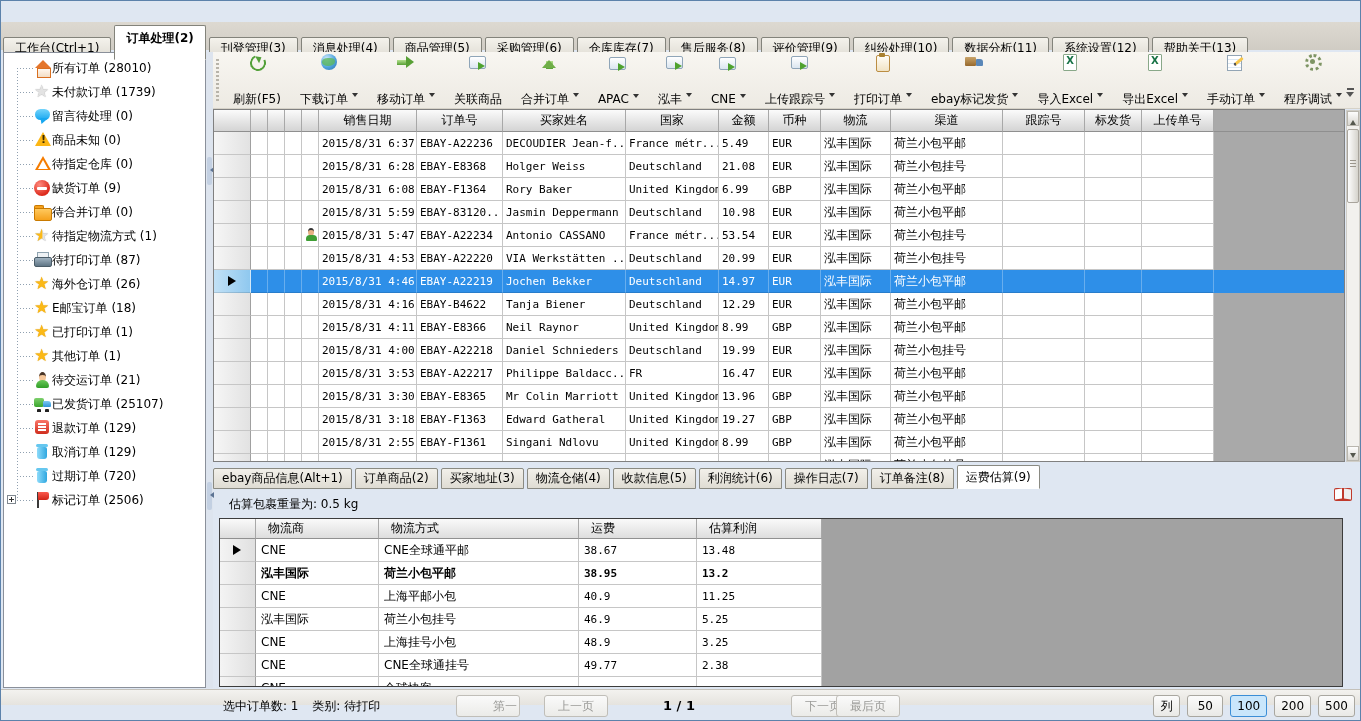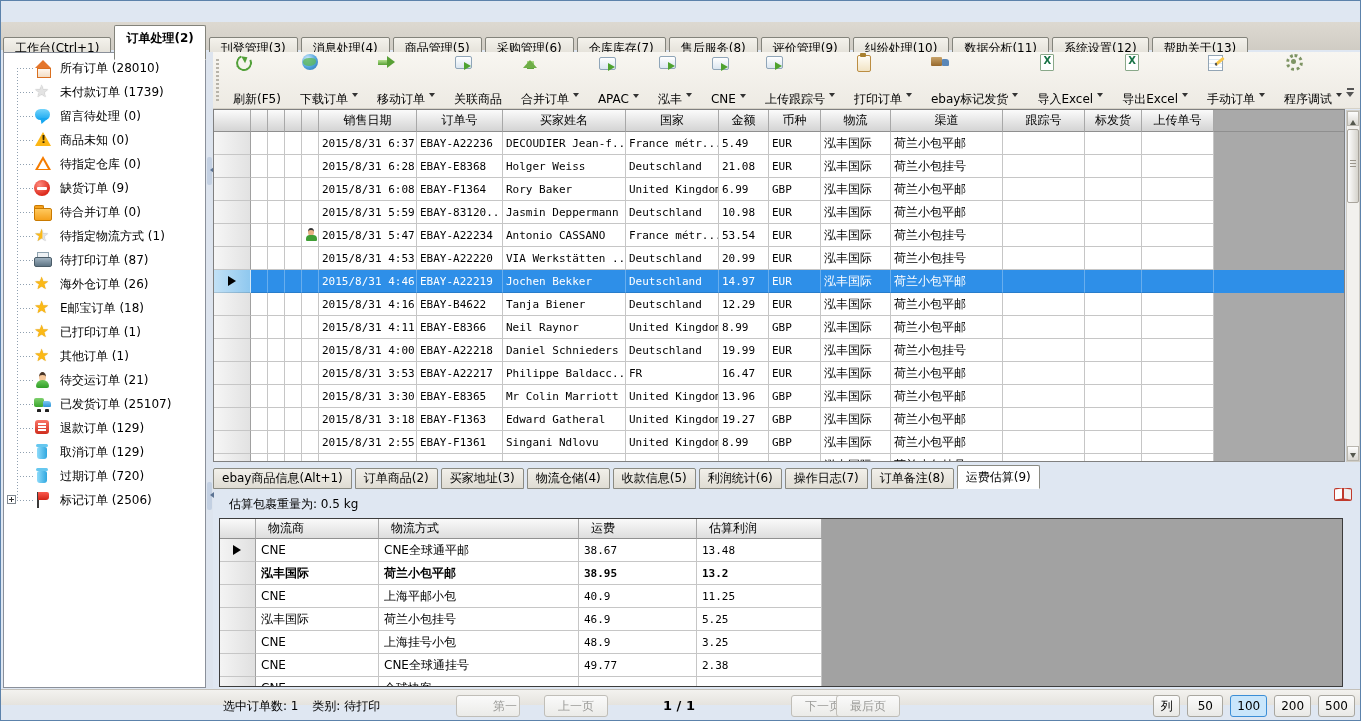--- a/index.html
+++ b/index.html
@@ -34,21 +34,21 @@
 
   
   .sidebar{position:absolute;left:2px;top:51px;width:203px;height:636px;background:#fff;
     border:1px solid #8a909a;overflow:hidden;}
   .stree{position:relative;padding-top:3px;}
   .srail{position:absolute;left:13px;top:15px;width:1px;height:432px;
     background:repeating-linear-gradient(180deg,#90a0b0 0 1px,transparent 1px 3px);}
   .sitem{position:relative;height:24px;display:flex;align-items:center;padding-left:30px;cursor:default;white-space:nowrap;}
   .sitem::before{content:"";position:absolute;left:13px;top:12px;width:16px;height:1px;
     background:repeating-linear-gradient(90deg,#90a0b0 0 1px,transparent 1px 3px);}
-  .slabel{margin-left:8px;}
+  .slabel{}
   .sexpand{position:absolute;left:3px;top:442px;width:9px;height:9px;border:1px solid #808890;background:#fff;z-index:3;}
   .sexpand::before{content:"";position:absolute;left:1px;top:3px;width:5px;height:1px;background:#333;}
   .sexpand::after{content:"";position:absolute;left:3px;top:1px;width:1px;height:5px;background:#333;}
 
   
   .sicon{width:18px;height:16px;position:relative;flex:none;}
   [data-icon="home"]::before{content:"";position:absolute;left:1px;top:0;border-left:8px solid transparent;border-right:8px solid transparent;border-bottom:8px solid #e4762c;}
   [data-icon="home"]::after{content:"";position:absolute;left:3px;top:8px;width:12px;height:8px;background:linear-gradient(#fff7ee,#f3ddc4);border:1px solid #d96f20;}
   [data-icon="star-gray"]::before{content:"★";position:absolute;left:0;top:-3px;font-size:17px;color:#e3e3e3;text-shadow:0 0 1px #9a9a9a;}
   [data-icon="star"]::before{content:"★";position:absolute;left:0;top:-3px;font-size:17px;color:#fbb917;text-shadow:0 0 1px #d08c00;}
@@ -82,21 +82,21 @@
   .splitter{position:absolute;left:205px;top:51px;width:7px;height:636px;background:#dde4ee;}
   .sph{position:absolute;left:1px;width:5px;height:28px;background:#c3d0e2;border-radius:2px;}
   .sph::before{content:"";position:absolute;left:0;top:10px;border:3px solid transparent;border-right:4px solid #5d7494;}
 
   
   .toolbar{position:absolute;left:212px;top:51px;width:1147px;height:57px;
     background:linear-gradient(#f8f6f1,#edeae3);border-bottom:1px solid #d6d2c8;
     display:flex;align-items:center;padding-left:12px;}
   .tgrip{position:absolute;left:3px;top:7px;bottom:7px;width:3px;
     background:repeating-linear-gradient(180deg,#b8b4aa 0 2px,transparent 2px 4px);}
-  .tbtn{display:flex;flex-direction:column;justify-content:center;
+  .tbtn{display:flex;flex-direction:column;align-items:center;justify-content:center;
     padding:3px 7px;margin-right:3px;height:50px;border:1px solid transparent;border-radius:3px;cursor:default;gap:36px;}
   .tlabel-row{display:flex;align-items:flex-start;white-space:nowrap;}
   .dd{display:none;width:0;height:0;border:3px solid transparent;border-top:4px solid #333;margin:2px 0 0 4px;}
   .tbtn.has-dd .dd{display:inline-block;}
   .tbicon{width:20px;height:18px;position:relative;margin-bottom:2px;}
   [data-tbicon="refresh"]::before{content:"";position:absolute;left:3px;top:2px;width:12px;height:12px;border:2px solid #53a03a;border-radius:50%;border-top-color:transparent;transform:rotate(20deg);}
   [data-tbicon="refresh"]::after{content:"";position:absolute;left:10px;top:0;border:4px solid transparent;border-bottom:5px solid #53a03a;transform:rotate(60deg);}
   [data-tbicon="globe"]::before{content:"";position:absolute;left:2px;top:1px;width:16px;height:16px;border-radius:50%;background:radial-gradient(circle at 35% 30%,#cfeafc,#4fa3dd 55%,#2d6fa8);}
   [data-tbicon="globe"]::after{content:"";position:absolute;left:3px;top:5px;width:13px;height:8px;background:#5cb85c;border-radius:50% 40% 60% 50%;opacity:.8;}
   [data-tbicon="arrow-right"]::before{content:"";position:absolute;left:1px;top:7px;width:9px;height:5px;background:linear-gradient(#b4e08e,#58a035);}

